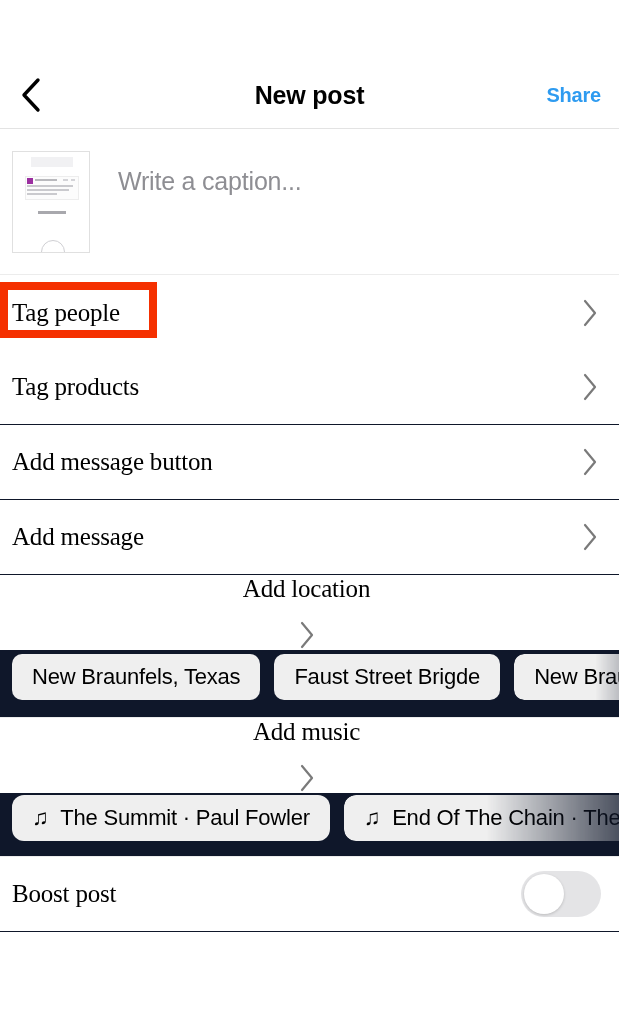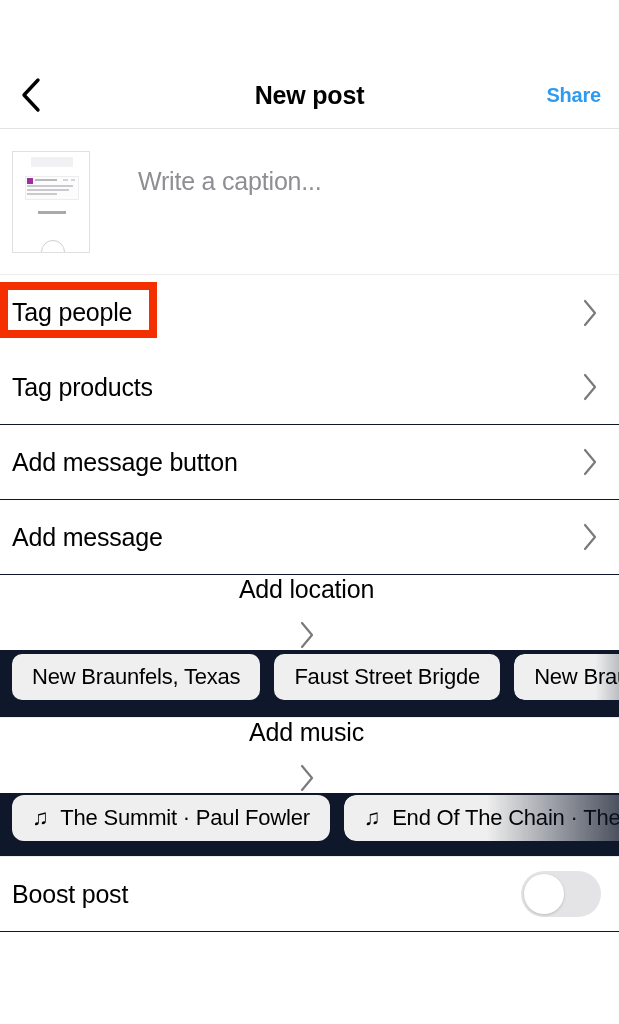--- a/index.html
+++ b/index.html
@@ -78,21 +78,20 @@
 
   
   .caption-row {
     display: flex;
     align-items: flex-start;
     padding: 22px 0 4px 0;
     background: #ffffff;
     border-bottom: 1px solid #ececec;
     box-sizing: border-box;
     height: 146px;
-    gap: 20px;
   }
   .thumb {
     width: 78px;
     height: 102px;
     margin-left: 12px;
     background: #ffffff;
     border: 1px solid #e0e0e0;
     box-sizing: border-box;
     position: relative;
     overflow: hidden;
@@ -174,20 +173,21 @@
     border-bottom: 1px solid #0f172a;
     box-sizing: border-box;
     cursor: pointer;
   }
   .row.no-border { border-bottom: none; flex-direction: column; }
   .row-label {
     font-size: 25px;
     color: #000000;
     letter-spacing: -0.2px;
     flex: 1 1 auto;
+    font-family: Liberation Serif, serif;
   }
   .chev {
     flex: 0 0 auto;
     width: 22px;
     display: flex;
     align-items: center;
     justify-content: center;
   }
   .chev svg { display: block; }
 

